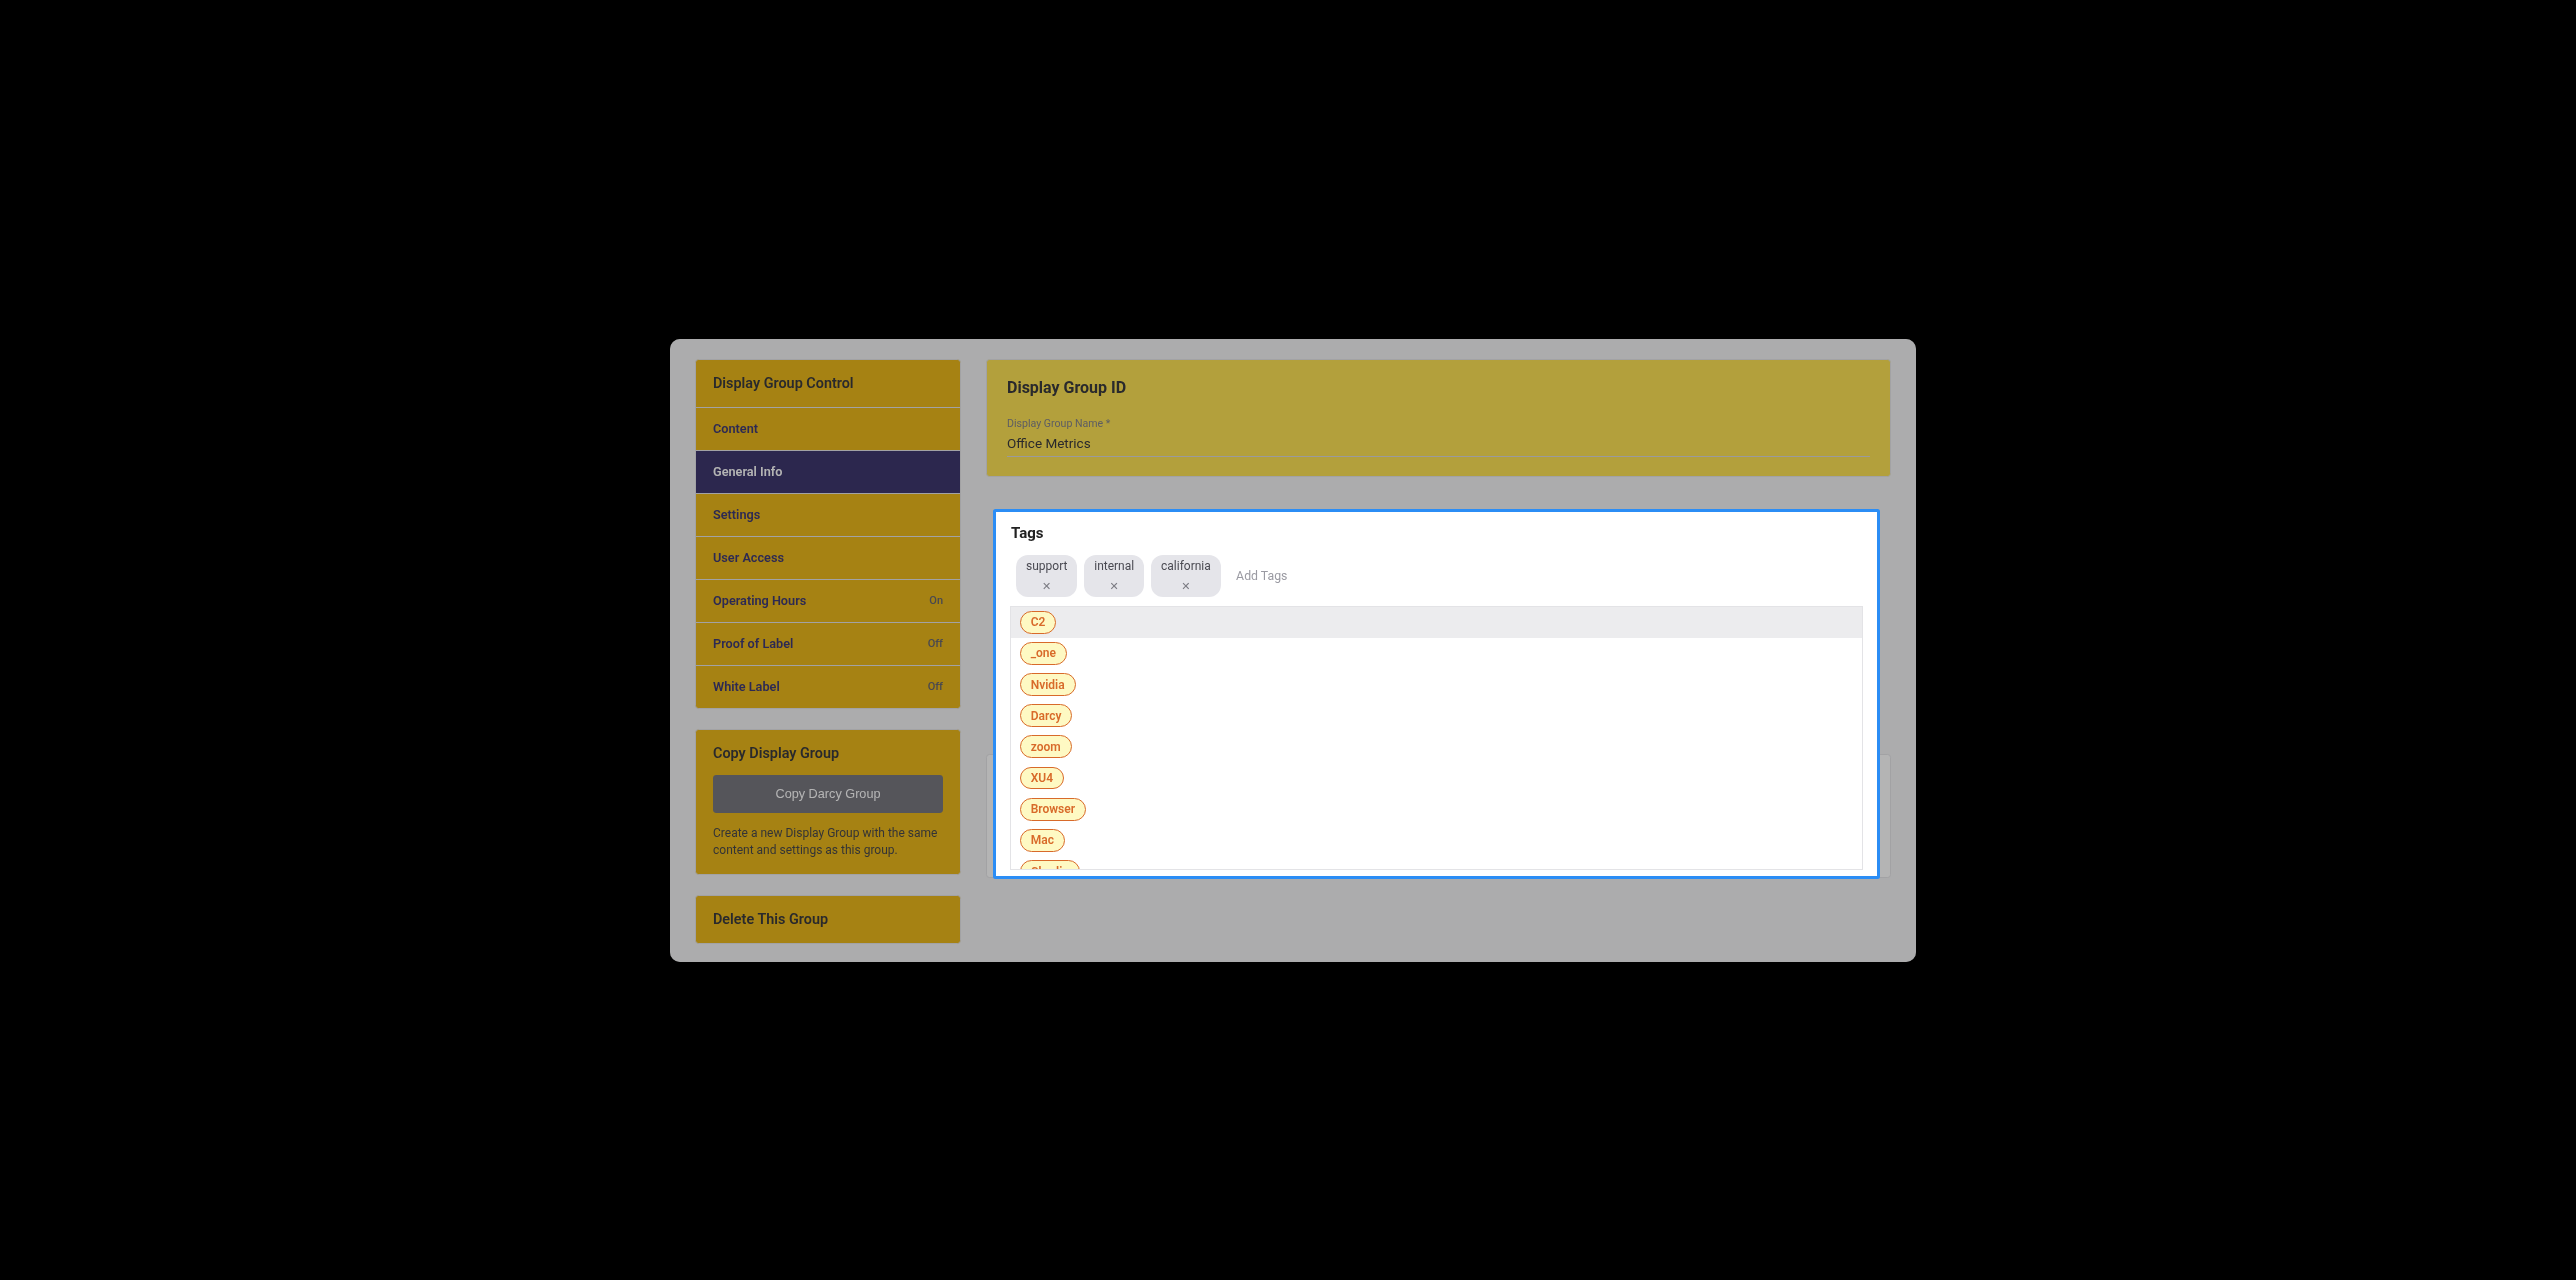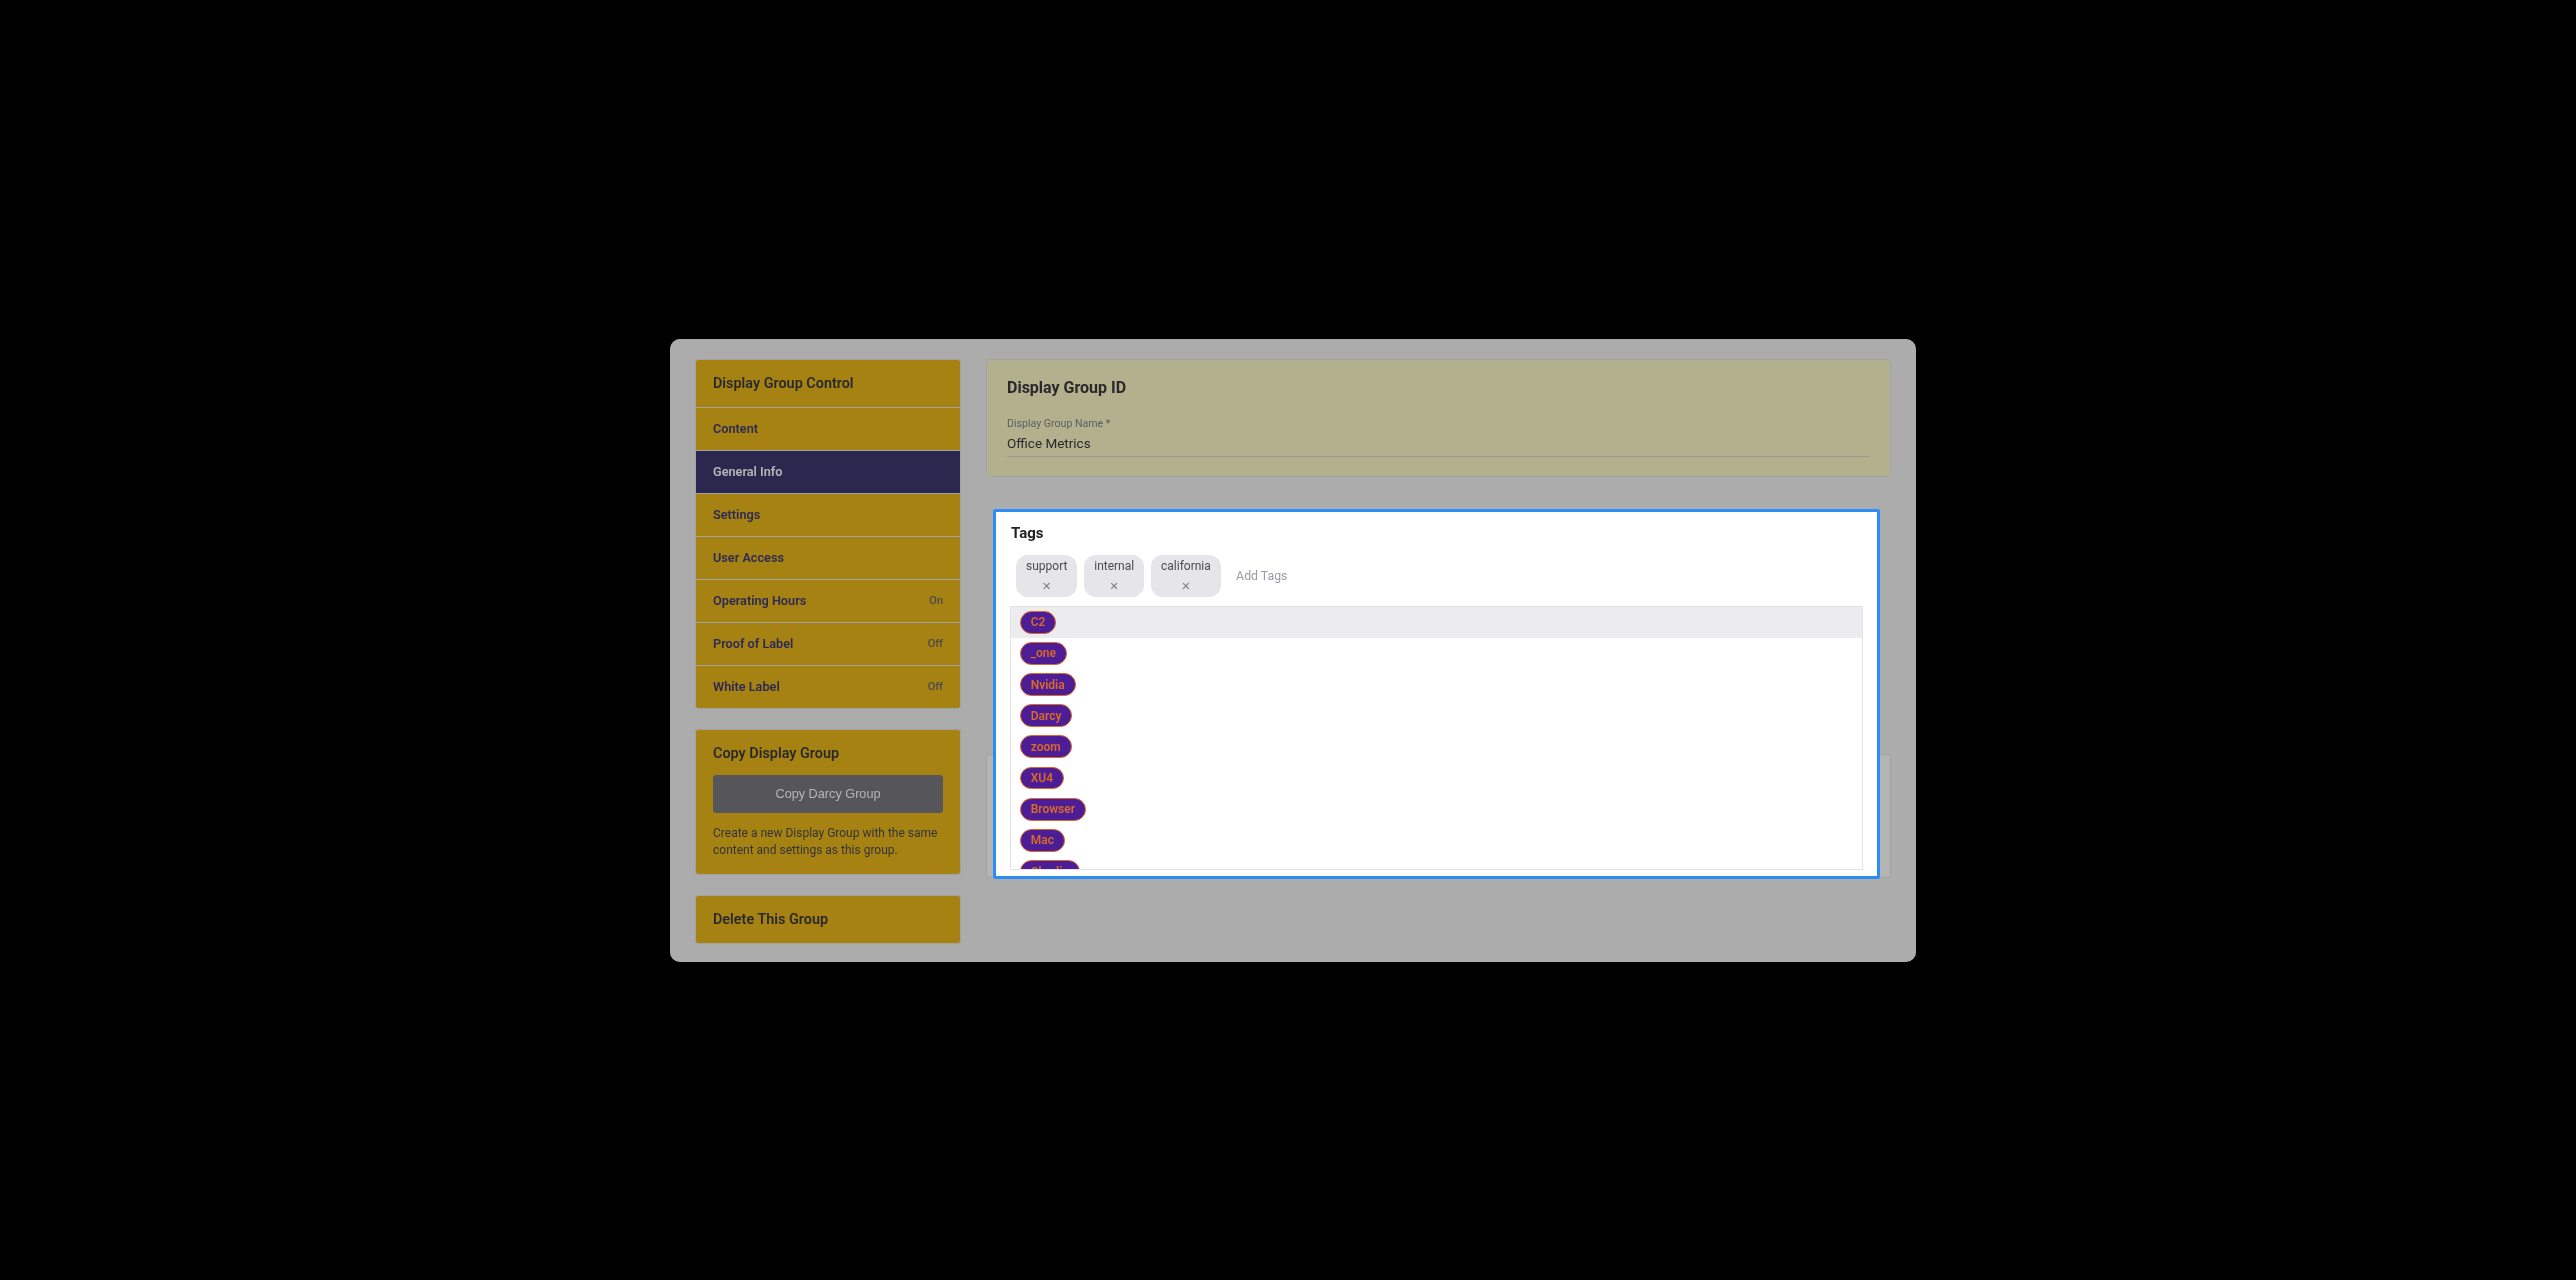--- a/index.html
+++ b/index.html
@@ -96,21 +96,21 @@
   .delete-card { padding: 15px 17px; }
   .delete-card h3 { font-size: 14.4px; font-weight: 600; color: #2a2a2e; }
   
   .main {
     flex: 1;
     display: flex;
     flex-direction: column;
     gap: 20px;
   }
   .main-card {
-    background: #fef9c3;
+    background: #fde047;
     border: 0.8px solid #e3e3e6;
     border-radius: 3.4px;
     padding: 18.6px 20px;
   }
   .main-card h2 {
     font-size: 16px; font-weight: 700; color: #2a2a2e; margin-bottom: 20px;
   }
   .field-label {
     font-size: 10.6px; color: #7a7a82; margin-bottom: 5px; display:block;
   }
@@ -174,21 +174,21 @@
   }
   .dd-row {
     padding: 4.2px 8.5px;
     display: flex; align-items: center;
   }
   .dd-row.hl { background: #ececee; }
   .dd-tag {
     display: inline-block;
     border: 1.3px solid #d86a2a;
     color: #d86a2a;
-    background: #4c1d95;
+    background: #fef9c3;
     padding: 3.4px 10px;
     border-radius: 12px;
     font-size: 12px;
     font-weight: 600;
   }
   
   .dropdown::-webkit-scrollbar { width: 10px; }
   .dropdown::-webkit-scrollbar-thumb { background: #c9c9ce; border-radius: 5px; }
   .dropdown::-webkit-scrollbar-track { background: #f2f2f4; }
 </style>

